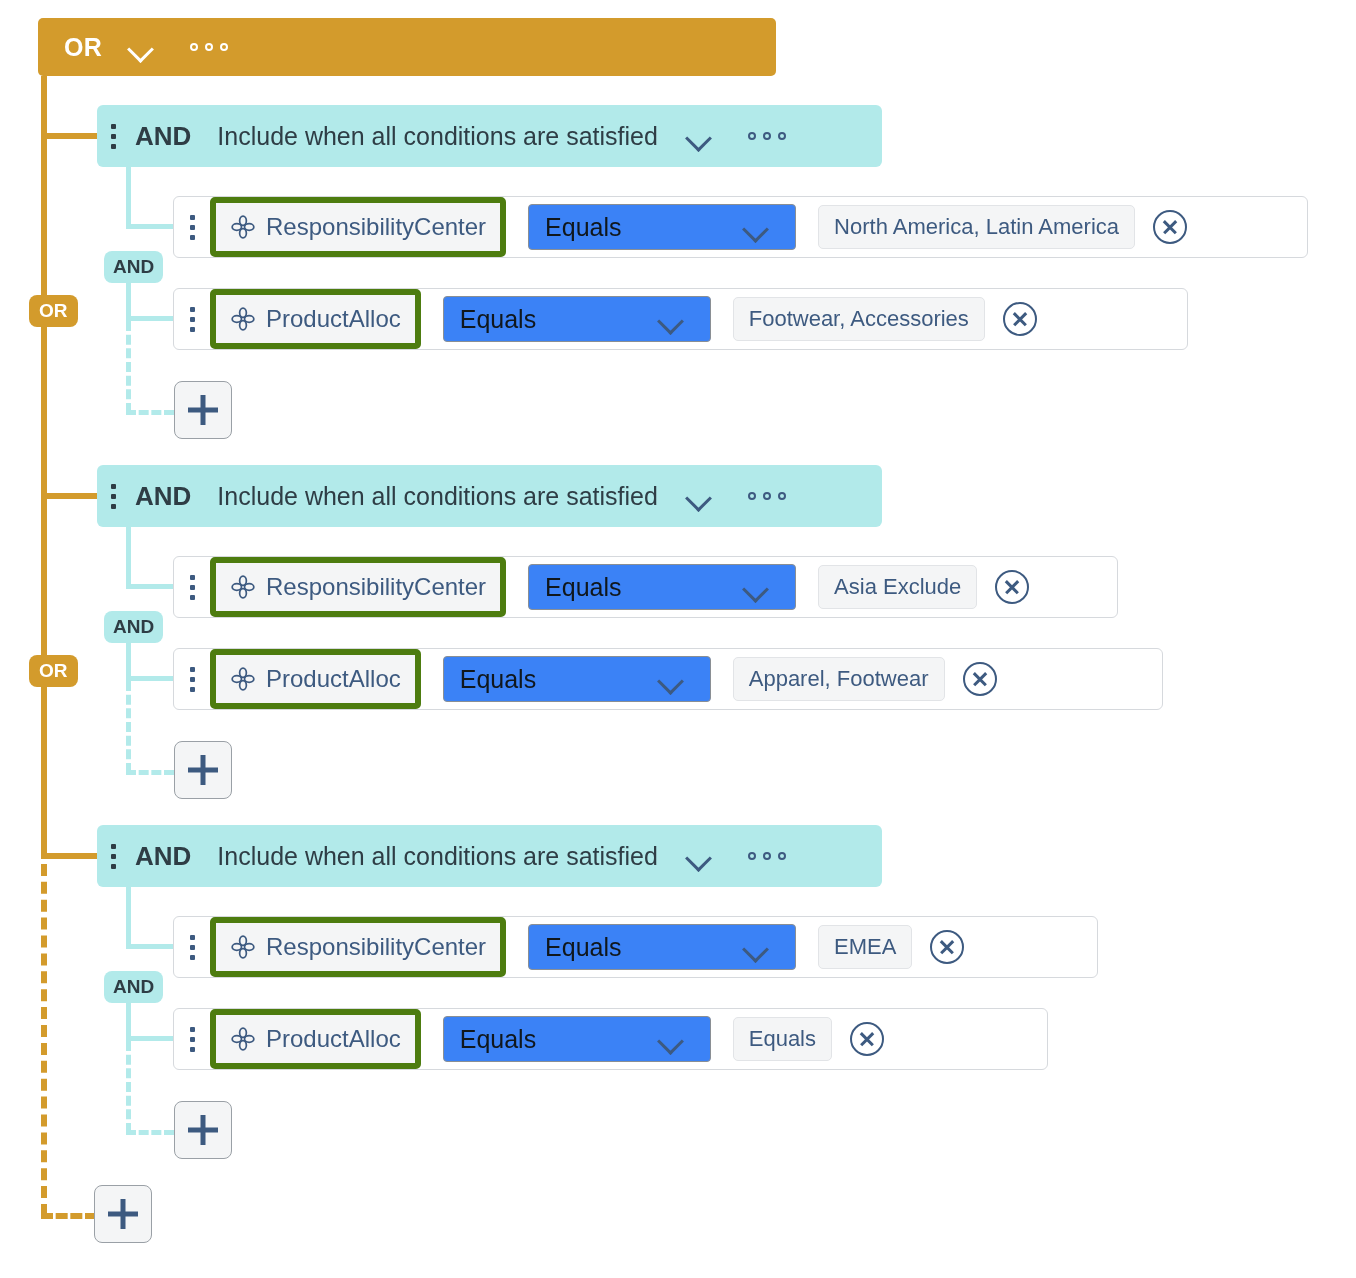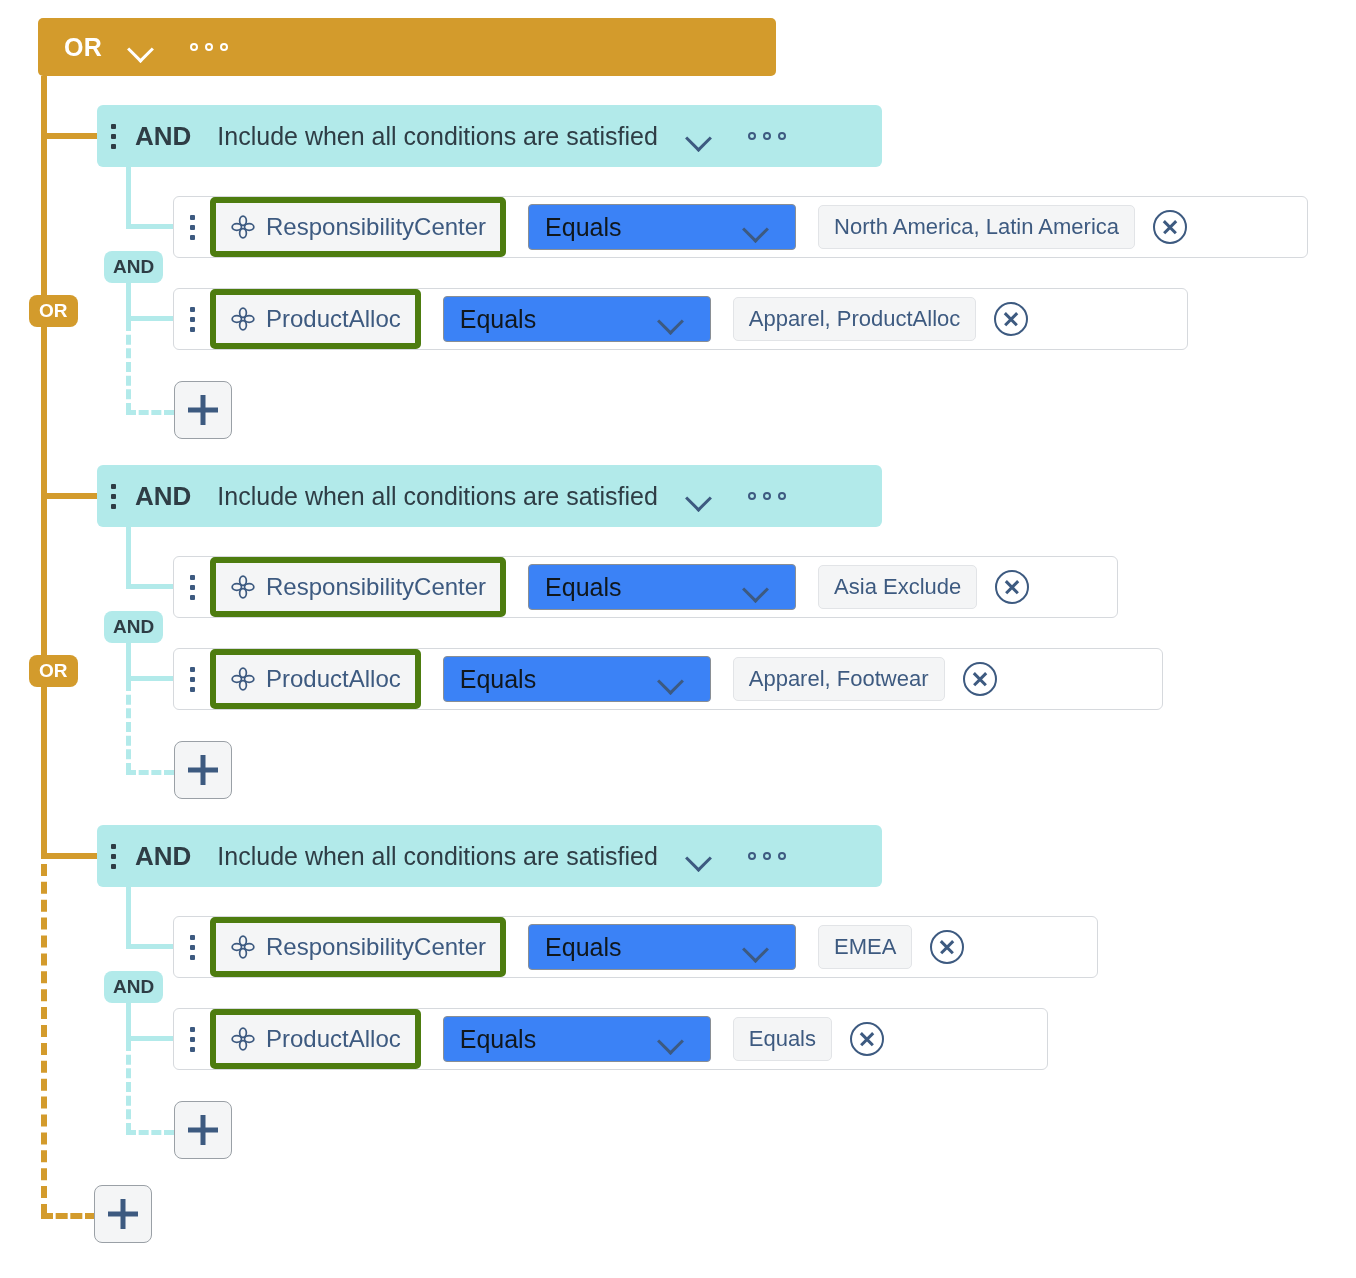--- a/index.html
+++ b/index.html
@@ -259,21 +259,21 @@
           <ellipse cx="17.7" cy="12" rx="4.3" ry="3.1"></ellipse>
       </svg>
       <span>ProductAlloc</span>
     </span>
     <span class="gap-a"></span>
     <span class="op-select" style="width:268px;">
       <span>Equals</span>
       <span class="chev"></span>
     </span>
     <span class="gap-a"></span>
-    <span class="valuepill">Apparel, ProductAlloc</span>
+    <span class="valuepill">Footwear, Accessories</span>
     <span class="gap-b"></span>
     <span class="xbtn"></span>
   </div>
 
   <div class="addbtn" style="left:174px;top:381px;"></div>
 
   <div class="and-bar" style="left:97px;top:465px;width:785px;">
     <span class="grip">
         <i></i>
         <i></i>

